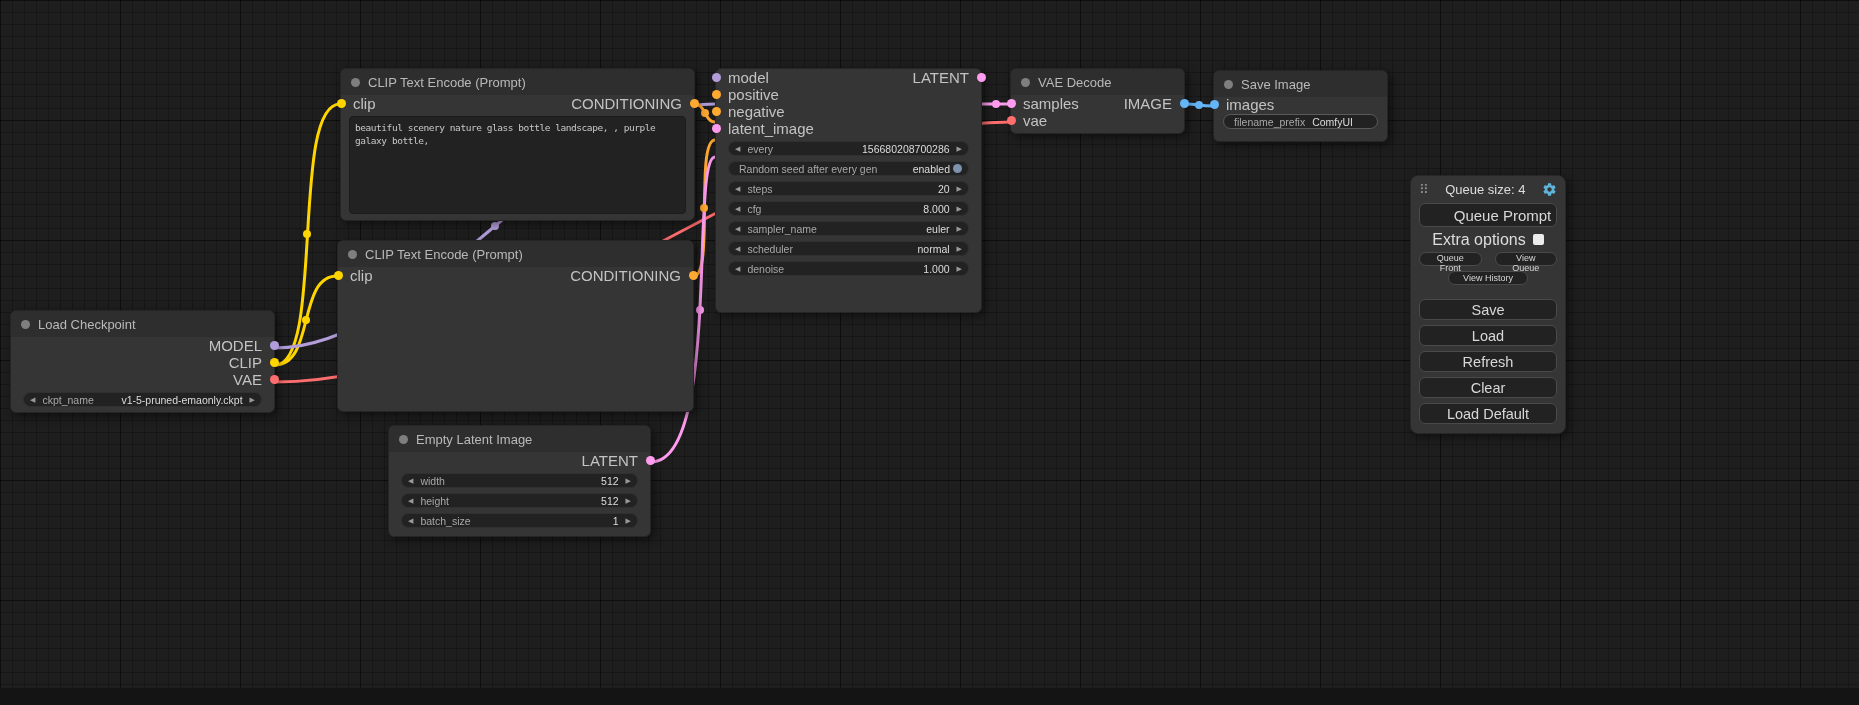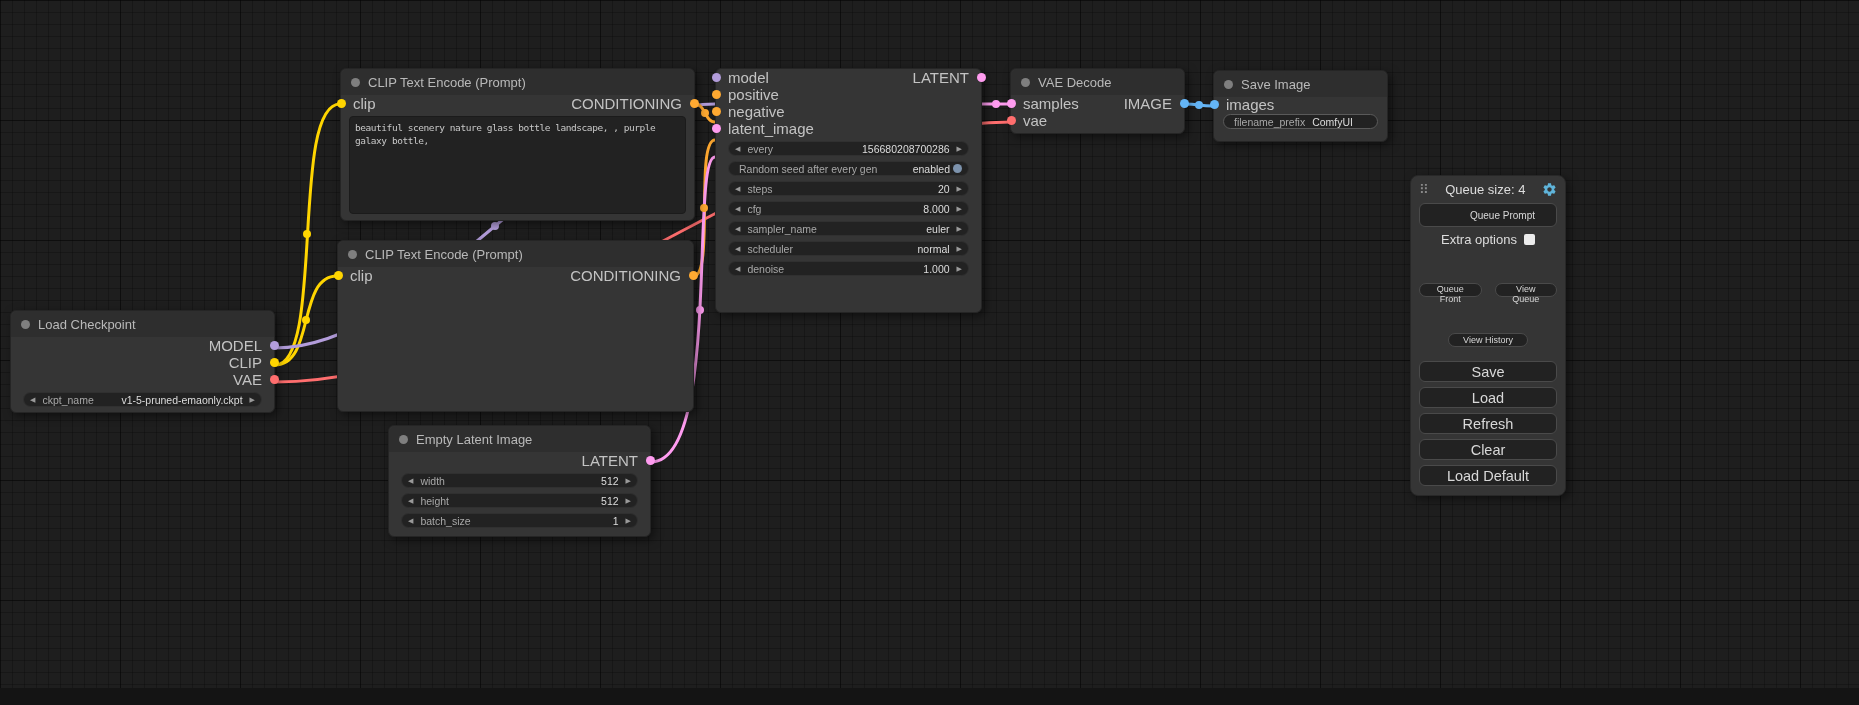--- a/index.html
+++ b/index.html
@@ -98,25 +98,25 @@
   }
   .mhead { display: flex; align-items: center; gap: 6px; height: 18px; }
   .mdrag { color: #8a8a8a; font-size: 13px; cursor: grab; }
   .mqueue { flex: 1; text-align: center; font-size: 13px; color: #ddd; }
   .mgear { display: flex; } .mgear svg { width: 15px; height: 15px; fill: #5fb4da; }
   .mbtn {
     font-family: inherit; background: #222; border: 1px solid #4a4a4a;
     border-radius: 6px; color: #d8d8d8; cursor: pointer;
   }
   .mbtn.big { width: 100%; height: 21px; font-size: 14.5px; }
-  .mbtn.qp { height: 24px; font-size: 10px; padding-left: 29px; }
+  .mbtn.qp { height: 24px; font-size: 15px; padding-left: 29px; }
   .mbtn.small { height: 14px; font-size: 9px; border-radius: 8px; padding: 0 6px; }
-  .mextra { display: flex; align-items: center; justify-content: center; gap: 7px; font-size: 13px; height: 15px; }
+  .mextra { display: flex; align-items: center; justify-content: center; gap: 7px; font-size: 16px; height: 15px; }
   .mcheck { width: 11px; height: 11px; background: #ececec; border-radius: 2px; }
-  .mrow { display: flex; gap: 13px; justify-content: center; margin-top: 31px; }
+  .mrow { display: flex; gap: 13px; justify-content: center; }
   .mrow .fl { flex: 1; }
   .gap-top { margin-top: 9px; }
 </style>
 </head>
 <body>
 
 <div class="canvas">
 
   <svg class="wires" width="1859" height="705">
     <path class="lk-clip" d="M275,365 C325,365 290,104 340,104"></path>

